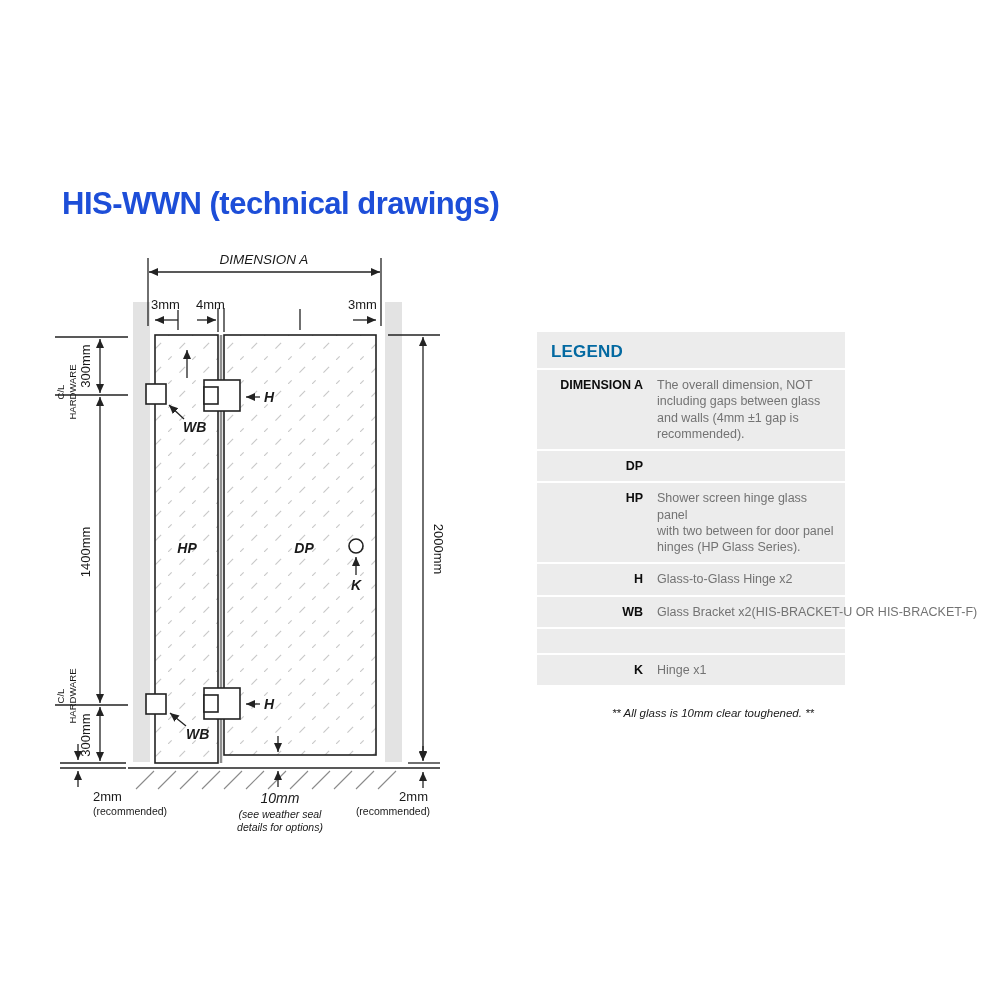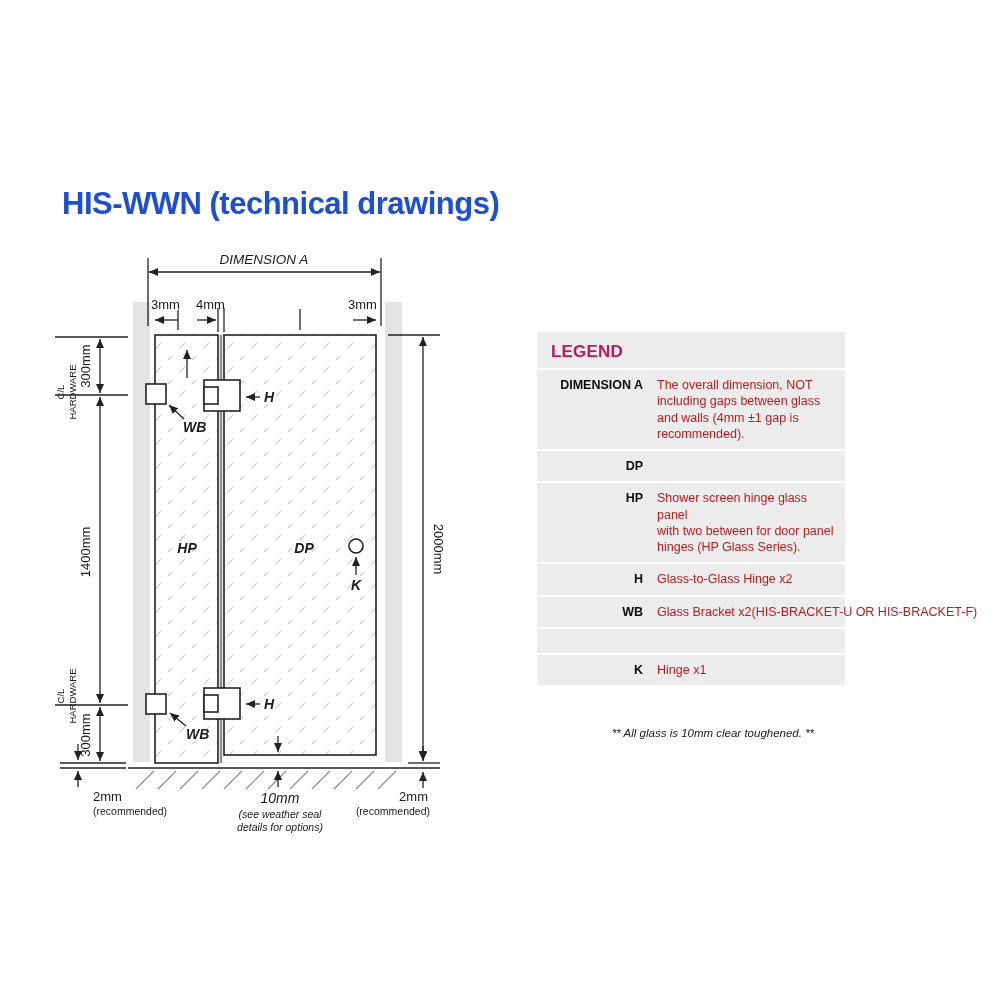--- a/index.html
+++ b/index.html
@@ -20,41 +20,41 @@
   .bold-italic{font-size:14px;font-weight:700;font-style:italic;}
   .cl-label{font-size:9.5px;}
   .big-italic{font-size:14px;font-style:italic;}
 
   .legend{
     position:absolute;left:537px;top:332px;width:308px;
     background:#ececec;
   }
   .legend-header{
     padding:10px 28px 6px 14px;
-    font-size:17px;font-weight:700;letter-spacing:0.2px;color:#be185d;
+    font-size:17px;font-weight:700;letter-spacing:0.2px;color:#0369a1;
   }
   .legend-row{
     display:flex;align-items:flex-start;
     border-top:2px solid #ffffff;
     padding:7px 6px 7px 14px;
   }
   .legend-row.empty-row{min-height:10px;}
   .legend-term{
     flex:0 0 92px;text-align:right;
     font-size:12.5px;font-weight:700;line-height:1.3;color:#0d0d0d;
   }
   .legend-desc{
     flex:1;margin-left:14px;
-    font-size:12.5px;line-height:1.3;color:#b91c1c;
+    font-size:12.5px;line-height:1.3;color:#737373;
     white-space:pre-line;
   }
   .legend-desc.nowrap{white-space:nowrap;overflow:visible;}
   .legend-footnote{
     position:absolute;left:537px;top:707px;width:352px;text-align:center;
-    font-size:11.5px;font-style:italic;color:#1a1a1a;margin-top:20px;
+    font-size:11.5px;font-style:italic;color:#1a1a1a;
   }
 </style>
 </head>
 <body>
 
 <h1 class="page-title">HIS-WWN (technical drawings)</h1>
 
 <svg class="drawing" width="1000" height="1000" viewBox="0 0 1000 1000">
   <defs>
     <pattern id="glassHatch" patternUnits="userSpaceOnUse" width="24" height="24">

